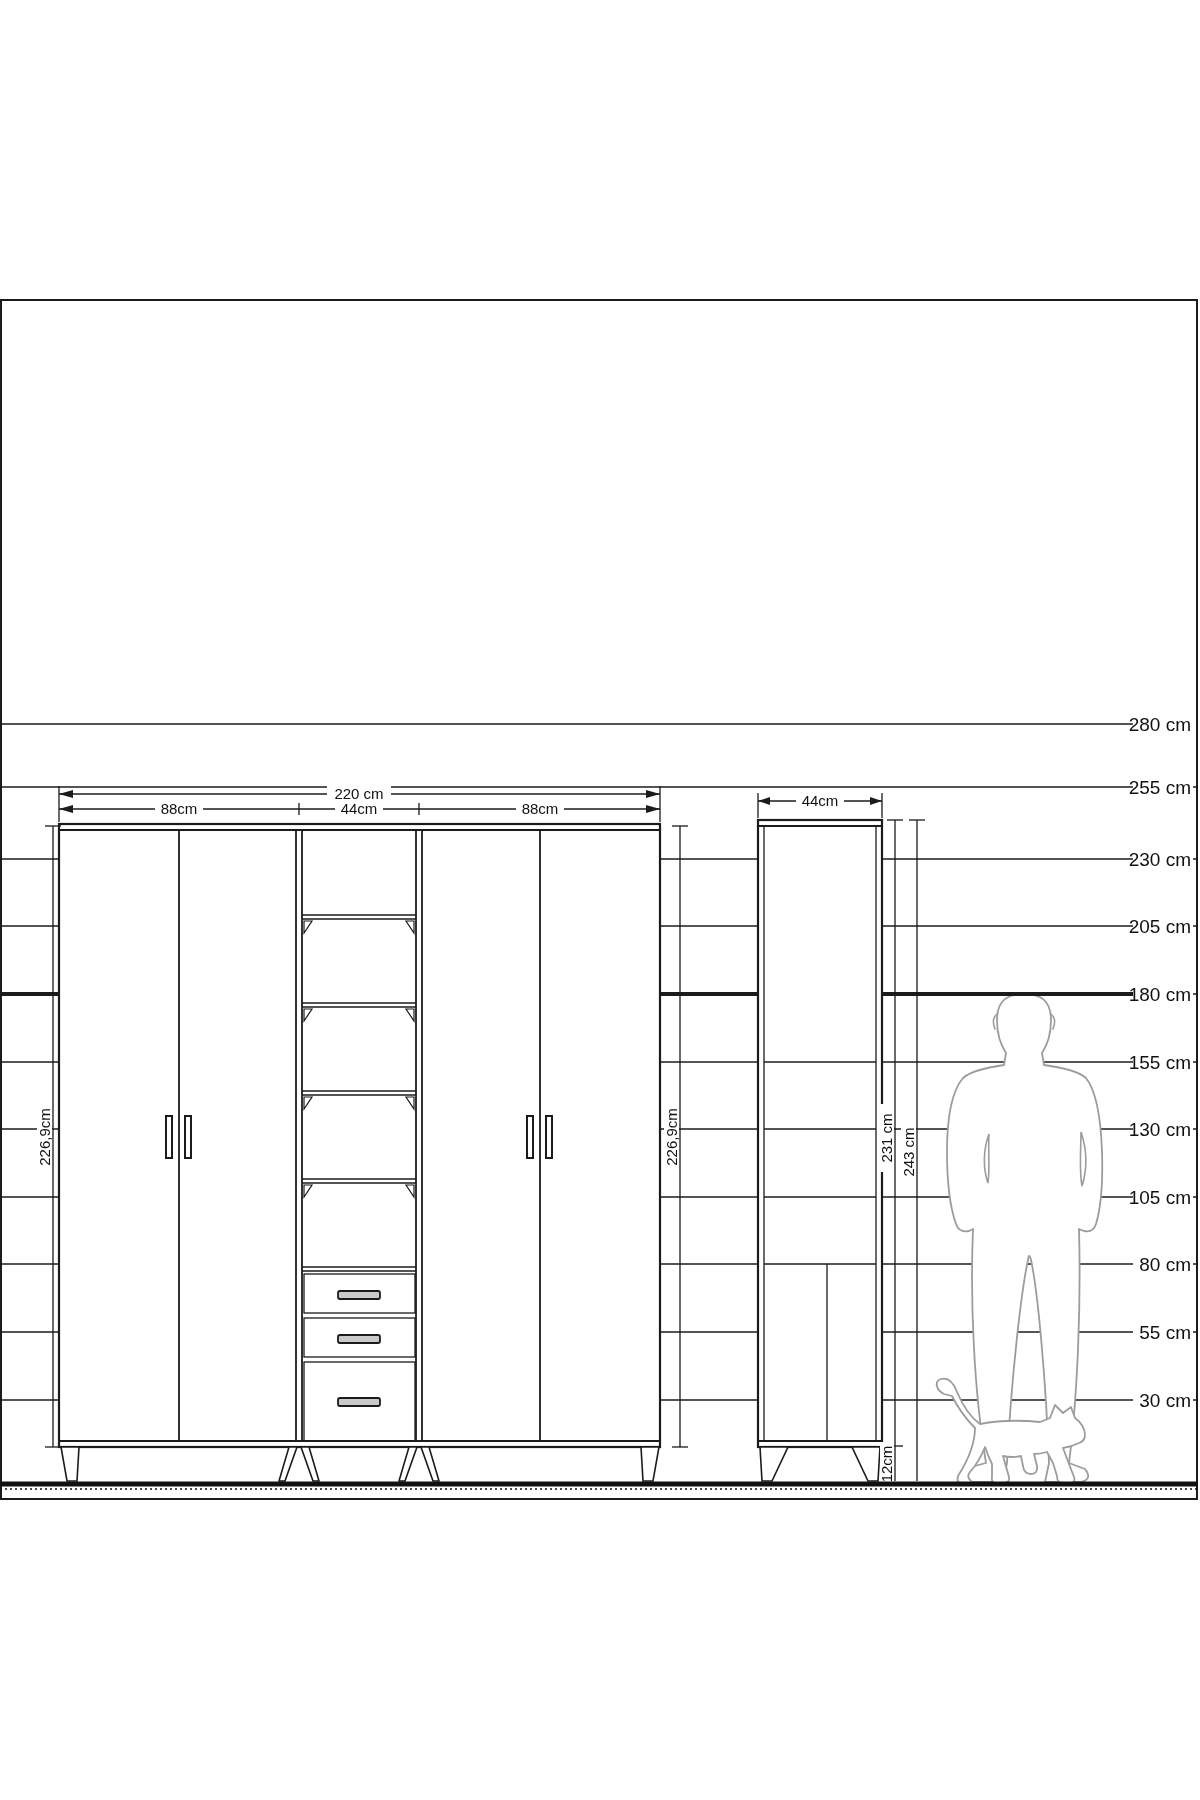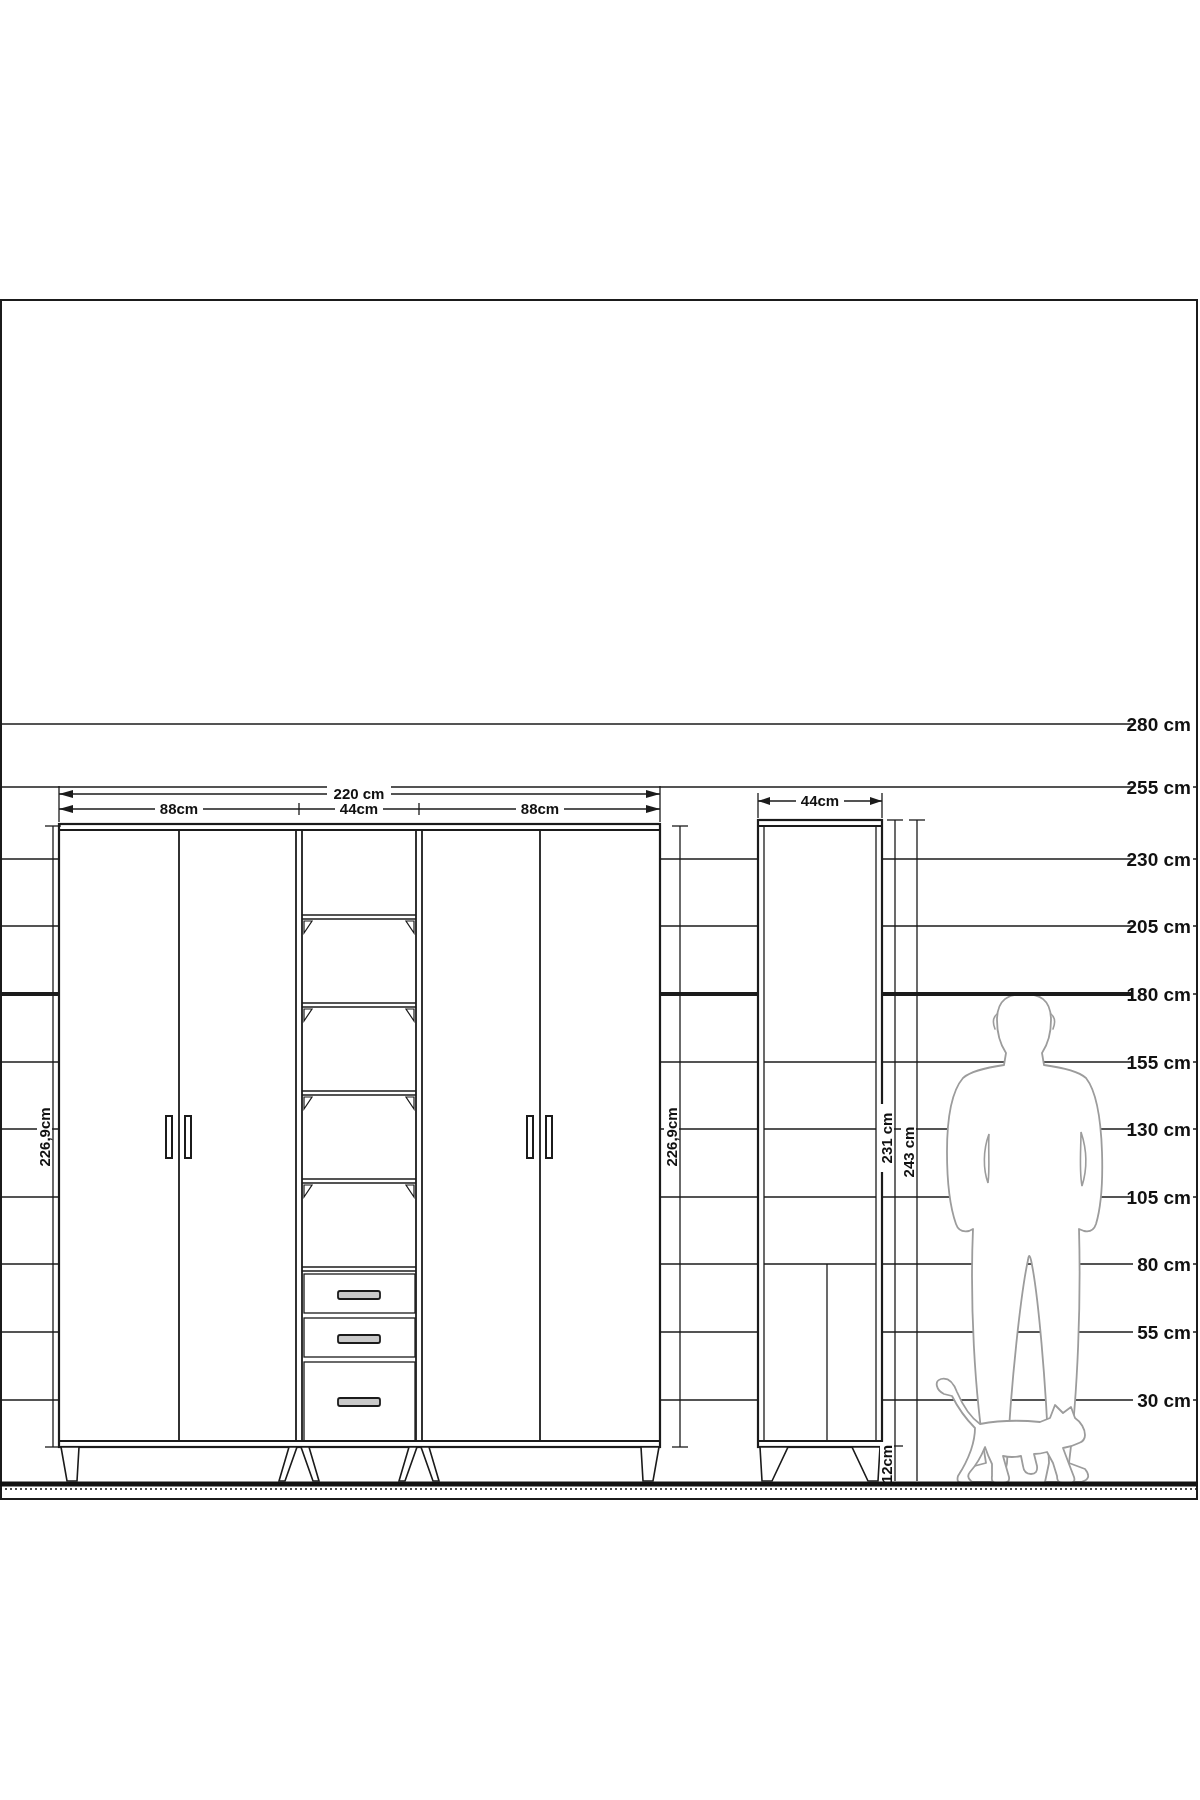--- a/index.html
+++ b/index.html
@@ -1,17 +1,17 @@
 <!DOCTYPE html>
 <html style="--line: #1b1b1b; --figure: #9c9c9c; --handle: #c9c9c9; --floor: #111111; --background: #ffffff;"><head>
 <meta charset="utf-8">
 <style>
   html,body{margin:0;padding:0;background:#fff;}
   #page{position:relative;width:1200px;height:1508px;background:var(--background,#fff);
-        font-family:"Liberation Sans",sans-serif;font-weight:bold;}
+        font-family:"Liberation Sans",sans-serif;}
   svg{display:block;}
   .ln{stroke:var(--line,#1b1b1b);stroke-width:1.5;fill:none;}
   .ln-bold{stroke:var(--line,#1b1b1b);stroke-width:4;fill:none;}
   .frame{stroke:var(--line,#1b1b1b);stroke-width:2;fill:none;}
   .furn{stroke:var(--line,#1b1b1b);stroke-width:2.2;fill:#fff;}
   .fline{stroke:var(--line,#1b1b1b);stroke-width:1.8;fill:none;}
   .fline-thin{stroke:var(--line,#1b1b1b);stroke-width:1.3;fill:none;}
   .leg{stroke:var(--line,#1b1b1b);stroke-width:1.6;fill:#fff;}
   .handle{stroke:var(--line,#1b1b1b);stroke-width:2;fill:#fff;}
   .dhandle{stroke:var(--line,#1b1b1b);stroke-width:1.8;fill:var(--handle,#c9c9c9);}

